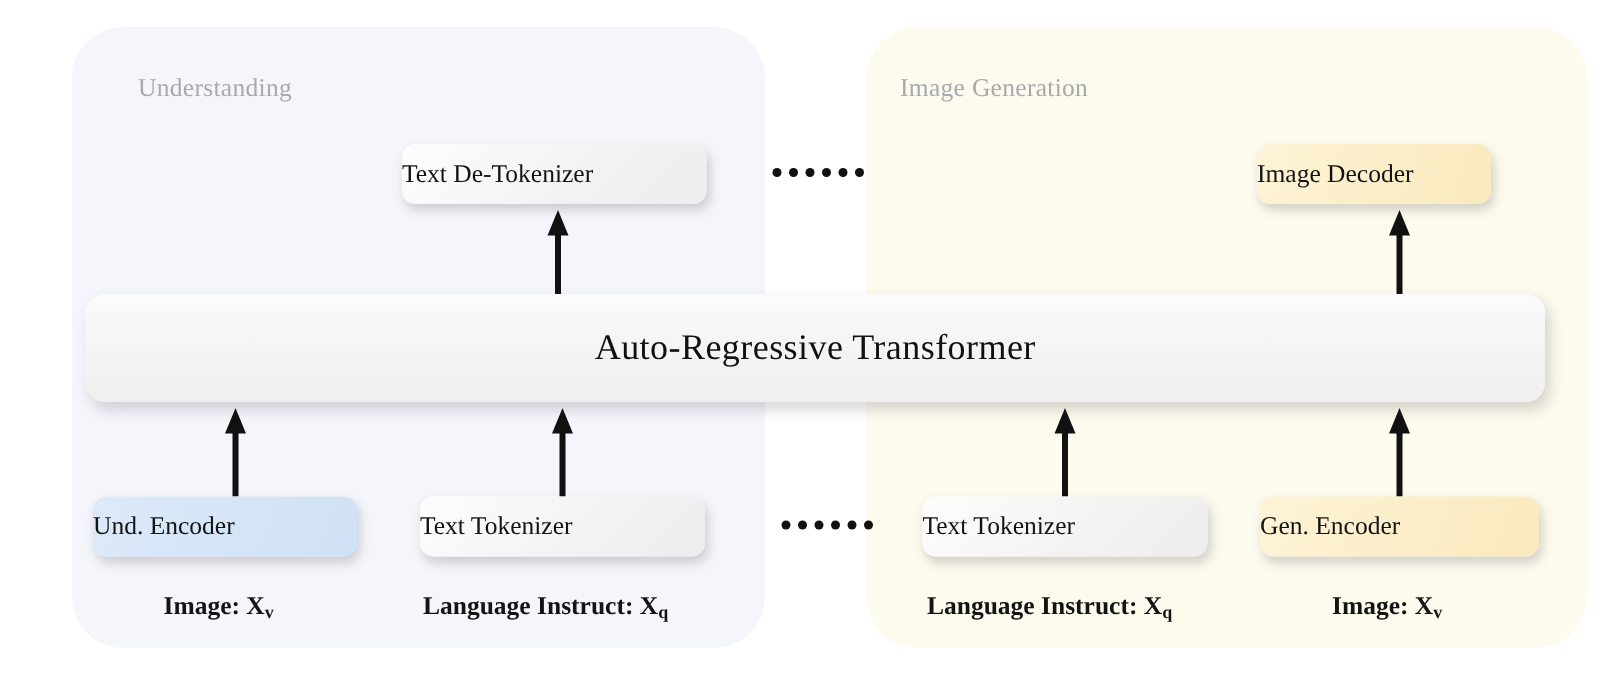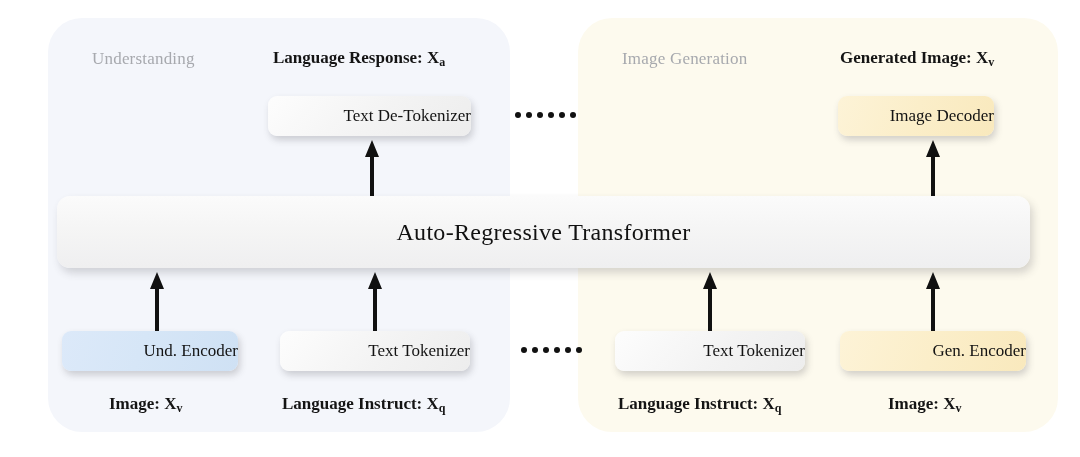--- a/index.html
+++ b/index.html
@@ -38,21 +38,21 @@
 
   
   .panel-title {
     position: absolute;
     font-size: 17px;
     color: #a7a9ae;
     letter-spacing: .2px;
     white-space: nowrap;
   }
   #title-understanding { left: 92px;  top: 49px; }
-  #title-generation    { left: 622px; top: 49px; }
+  #title-generation    { left: 600px; top: 49px; }
 
   
   .caption {
     position: absolute;
     font-size: 17px;
     font-weight: bold;
     color: #141414;
     white-space: nowrap;
   }
   .caption .sub {
@@ -66,21 +66,21 @@
   #caption-language-left     { left: 282px; top: 394px; }
   #caption-language-right    { left: 618px; top: 394px; }
   #caption-image-right       { left: 888px; top: 394px; }
 
   
   .box {
     position: absolute;
     border-radius: 9px;
     display: flex;
     align-items: center;
-    justify-content: flex-end;
+    justify-content: flex-start;
     font-size: 17px;
     color: #131313;
     box-shadow: 2px 4px 7px rgba(60,60,70,.22);
     white-space: nowrap;
   }
   .box-grey {
     background: linear-gradient(135deg, #fdfdfd 0%, #f3f3f3 55%, #ededed 100%);
   }
   .box-blue {
     background: linear-gradient(110deg, #dce9f9 0%, #d6e6f7 45%, #cfe1f4 100%);
@@ -151,23 +151,20 @@
 </style>
 </head>
 <body>
 
 <div id="canvas">
 
   <div class="panel" id="panel-understanding"></div>
 
   <div class="panel-title" id="title-understanding">Understanding</div>
 
-  <div class="caption" id="caption-language-response">
-    <span>Language Response: X</span><span class="sub">a</span>
-  </div>
 
   <div class="box box-grey" id="box-text-detokenizer">
     <span>Text De-Tokenizer</span>
   </div>
 
   <div class="arrow" id="arrow-detok">
     <svg width="16" height="58" viewBox="0 0 16 58">
       <path d="M8 0 L15 17 L10 17 L10 58 L6 58 L6 17 L1 17 Z" fill="#111111"></path>
     </svg>
   </div>
@@ -197,23 +194,20 @@
   </div>
 
   <div class="caption" id="caption-language-left">
     <span>Language Instruct: X</span><span class="sub">q</span>
   </div>
 
   <div class="panel" id="panel-generation"></div>
 
   <div class="panel-title" id="title-generation">Image Generation</div>
 
-  <div class="caption" id="caption-generated-image">
-    <span>Generated Image: X</span><span class="sub">v</span>
-  </div>
 
   <div class="box box-yellow" id="box-image-decoder">
     <span>Image Decoder</span>
   </div>
 
   <div class="arrow" id="arrow-decoder">
     <svg width="16" height="58" viewBox="0 0 16 58">
       <path d="M8 0 L15 17 L10 17 L10 58 L6 58 L6 17 L1 17 Z" fill="#111111"></path>
     </svg>
   </div>

